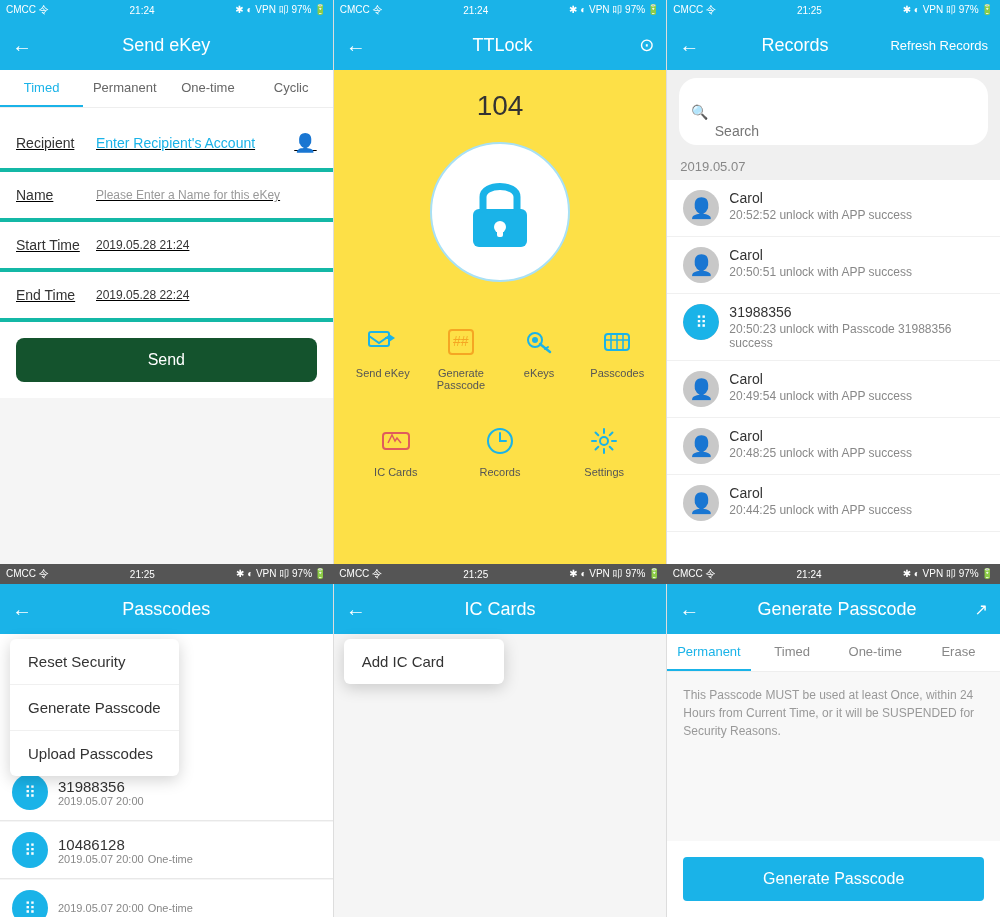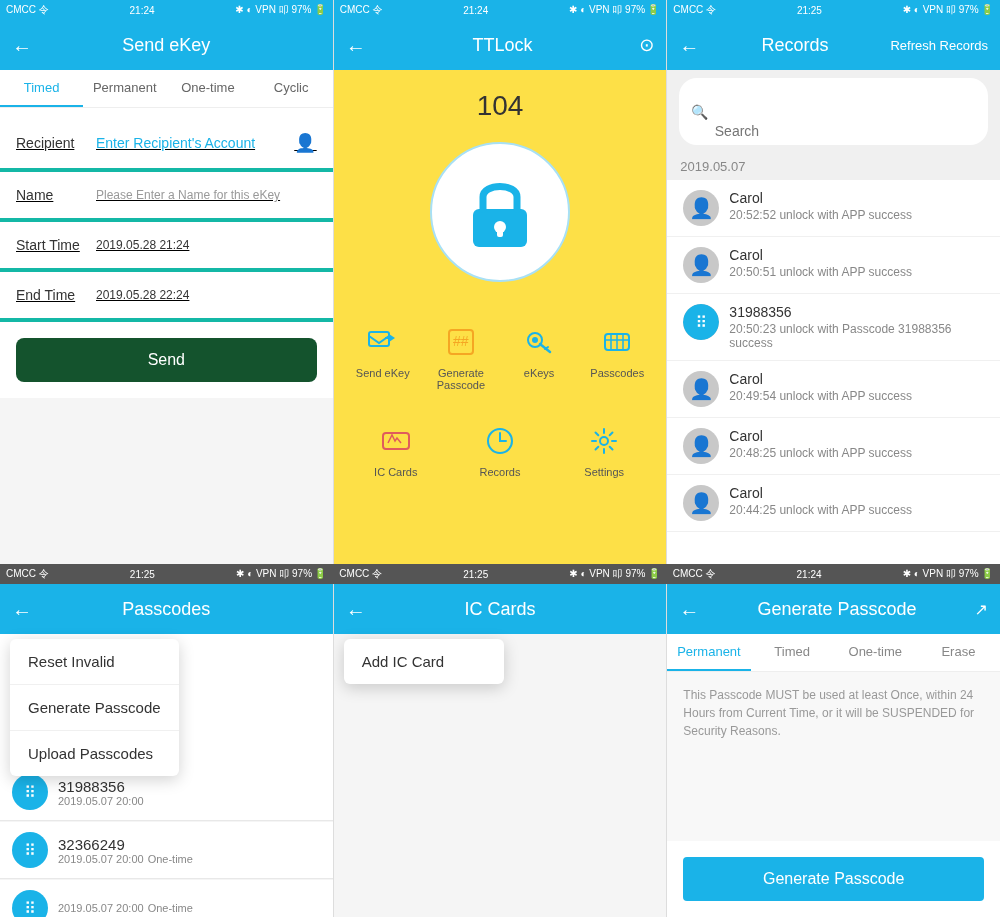--- a/index.html
+++ b/index.html
@@ -664,41 +664,41 @@
 
       <div class="bottom-col" style="position:relative;">
 
         <div class="header-bar">
           <span class="header-back">←</span>
           <span class="header-title">Passcodes</span>
           <span style="width:20px;"></span>
         </div>
 
         <div class="popup-menu" style="top:55px; left:10px;">
-          <div class="popup-menu-item">Reset Invalid</div>
+          <div class="popup-menu-item">Reset Security</div>
           <div class="popup-menu-item">Generate Passcode</div>
           <div class="popup-menu-item">Upload Passcodes</div>
         </div>
 
         <div class="passcode-list" style="margin-top:130px;">
 
           <div class="passcode-item">
             <div class="passcode-icon">⠿</div>
             <div class="passcode-info">
               <div class="passcode-code">31988356</div>
               <div style="display:flex; align-items:center;">
                 <span class="passcode-date">2019.05.07 20:00</span>
               </div>
             </div>
           </div>
 
           <div class="passcode-item">
             <div class="passcode-icon">⠿</div>
             <div class="passcode-info">
-              <div class="passcode-code">32366249</div>
+              <div class="passcode-code">10486128</div>
               <div style="display:flex; align-items:center;">
                 <span class="passcode-date">2019.05.07 20:00</span>
                 <span class="passcode-type">One-time</span>
               </div>
             </div>
           </div>
 
           <div class="passcode-item">
             <div class="passcode-icon">⠿</div>
             <div class="passcode-info">

